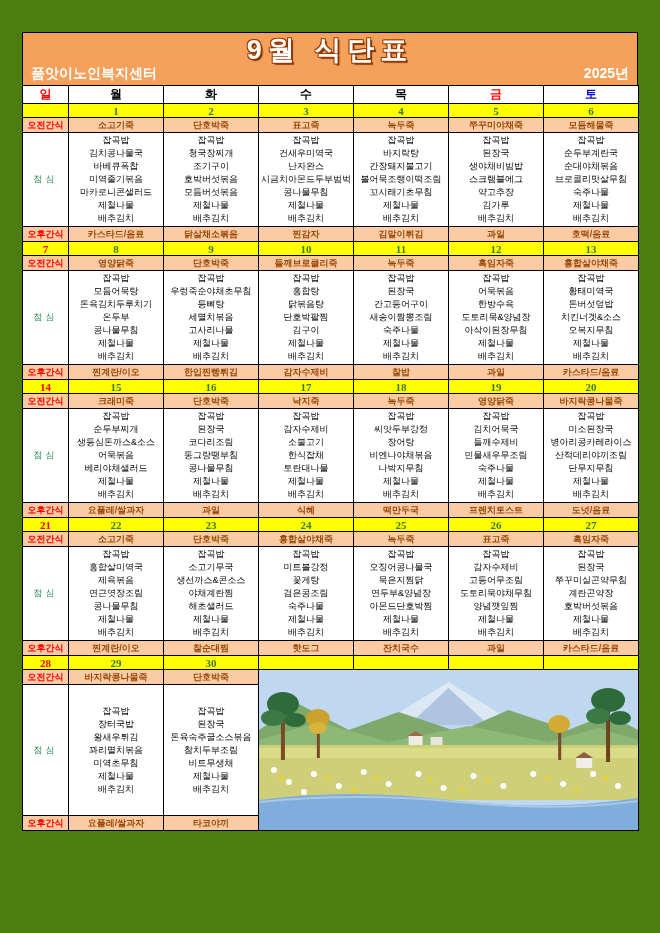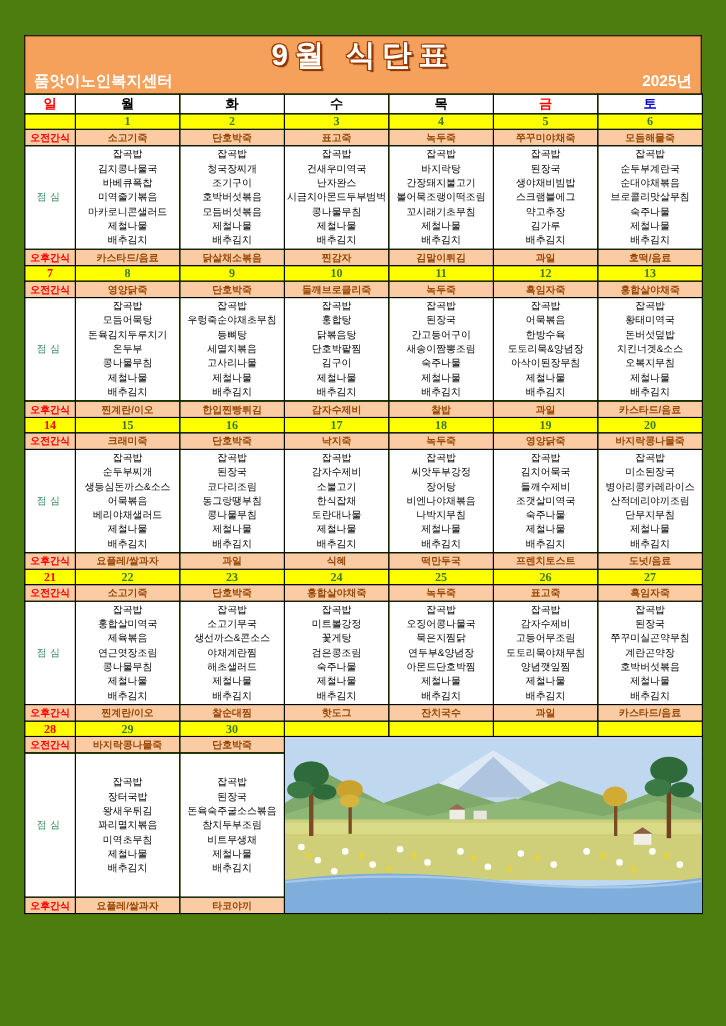--- a/index.html
+++ b/index.html
@@ -293,21 +293,21 @@
               <div>장어탕</div>
               <div>비엔나야채볶음</div>
               <div>나박지무침</div>
               <div>제철나물</div>
               <div>배추김치</div>
             </td>
             <td class="menu">
               <div>잡곡밥</div>
               <div>김치어묵국</div>
               <div>들깨수제비</div>
-              <div>조갯살미역국</div>
+              <div>민물새우무조림</div>
               <div>숙주나물</div>
               <div>제철나물</div>
               <div>배추김치</div>
             </td>
             <td class="menu">
               <div>잡곡밥</div>
               <div>미소된장국</div>
               <div>병아리콩카레라이스</div>
               <div>산적데리야끼조림</div>
               <div>단무지무침</div>

